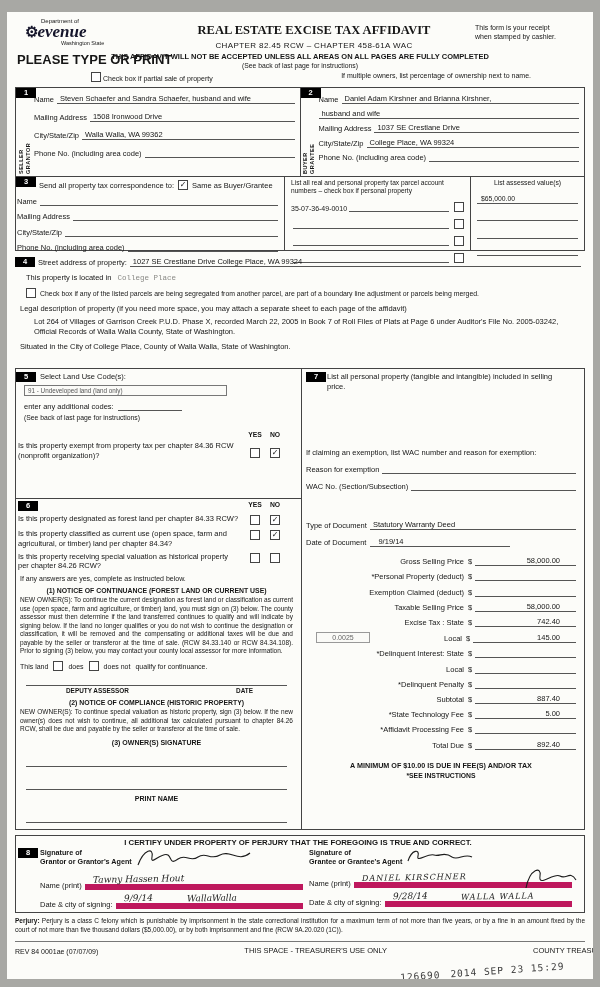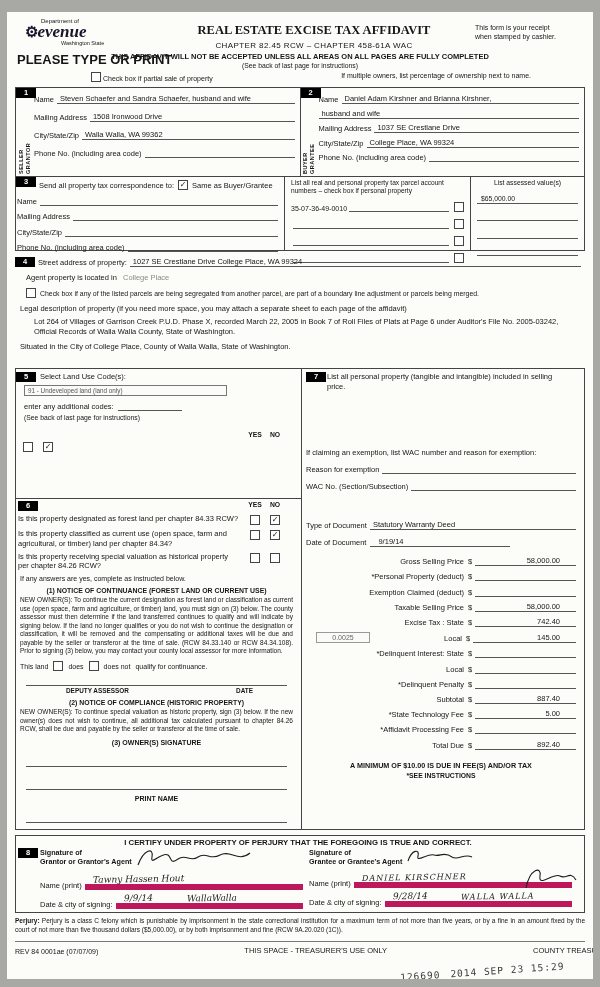--- a/index.html
+++ b/index.html
@@ -44,21 +44,21 @@
   .c3m .hdrtxt{line-height:1.25;}
   .pr{display:flex;align-items:flex-end;margin-top:7px;font-size:7px;}
   .pline{flex:1;border-bottom:1px solid #555;margin:0 5px 0 2px;min-height:8px;}
   .c3r{flex:1;border-left:1px solid #444;padding:2px 6px;box-sizing:border-box;font-size:6.8px;}
   .ar{display:flex;margin-top:7.5px;}
   .aline{flex:1;border-bottom:1px solid #555;padding-left:4px;min-height:9px;line-height:9px;}
   
   .sec4{position:relative;padding:6px 4px 0 1px;height:112px;box-sizing:border-box;}
   .streetrow{display:flex;align-items:flex-end;padding-left:22px;}
   .locrow{margin-top:6px;padding-left:10px;}
-  .located{color:#8a8a86;margin-left:4px;}
+  .located{color:#8a8a86;margin-left:4px;font-family:Liberation Mono, monospace;}
   .segrow{margin-top:6px;padding-left:10px;font-size:6.9px;display:flex;align-items:center;gap:4px;}
   .legallab{margin-top:6px;padding-left:4px;}
   .legaltxt{margin:4px 14px 0 18px;line-height:1.35;}
   .situated{margin-top:5px;padding-left:4px;}
   
   .main2{display:flex;border:1px solid #444;margin-top:5px;height:462px;box-sizing:border-box;}
   .lcol{width:286px;border-right:1px solid #444;display:flex;flex-direction:column;box-sizing:border-box;}
   .sec5{height:130px;border-bottom:1px solid #444;position:relative;padding:3px 6px 0 2px;box-sizing:border-box;}
   .sec5 .t5{padding-left:22px;}
   .codebox{border:1px solid #777;width:195px;margin:4px 0 0 6px;font-size:6.3px;color:#555;padding:1px 3px;background:#fbfbf8;}
@@ -270,21 +270,21 @@
     </div>
   </div>
 
   <div class="sec4">
     <span class="badge badge-abs" style="top:6px">4</span>
     <div class="streetrow">
       <span>Street address of property:</span>
       <span class="ul">1027 SE Crestlane Drive  College Place, WA 99324</span>
     </div>
     <div class="locrow">
-      <span>Agent property is located in</span>
+      <span>This property is located in</span>
       <span class="located">College Place</span>
     </div>
     <div class="segrow">
       <span class="cb"></span>
       <span>Check box if any of the listed parcels are being segregated from another parcel, are part of a boundary line adjustment or parcels being merged.</span>
     </div>
     <div class="legallab">Legal description of property (if you need more space, you may attach a separate sheet to each page of the affidavit)</div>
     <div class="legaltxt">Lot 264 of Villages of Garrison Creek P.U.D. Phase X, recorded March 22, 2005 in Book 7 of Roll Files of Plats at Page 6 under Auditor's File No. 2005-03242, Official Records of Walla Walla County, State of Washington.</div>
     <div class="situated">Situated in the City of College Place, County of Walla Walla, State of Washington.</div>
   </div>
@@ -299,20 +299,21 @@
         <div class="addrow">
           <span>enter any additional codes:</span>
           <span class="short"></span>
         </div>
         <div class="sb5">(See back of last page for instructions)</div>
         <div class="ynrow">
           <span class="yncell">YES</span>
           <span class="yncell">NO</span>
         </div>
         <div class="q">
+          <div class="qt">Is this property exempt from property tax per chapter 84.36 RCW (nonprofit organization)?</div>
           <div class="qb">
             <span class="yncell"><span class="cb"></span></span>
             <span class="yncell"><span class="cb">✓</span></span>
           </div>
         </div>
       </div>
 
       <div class="sec6">
         <div class="s6head">
           <span class="badge">6</span>

